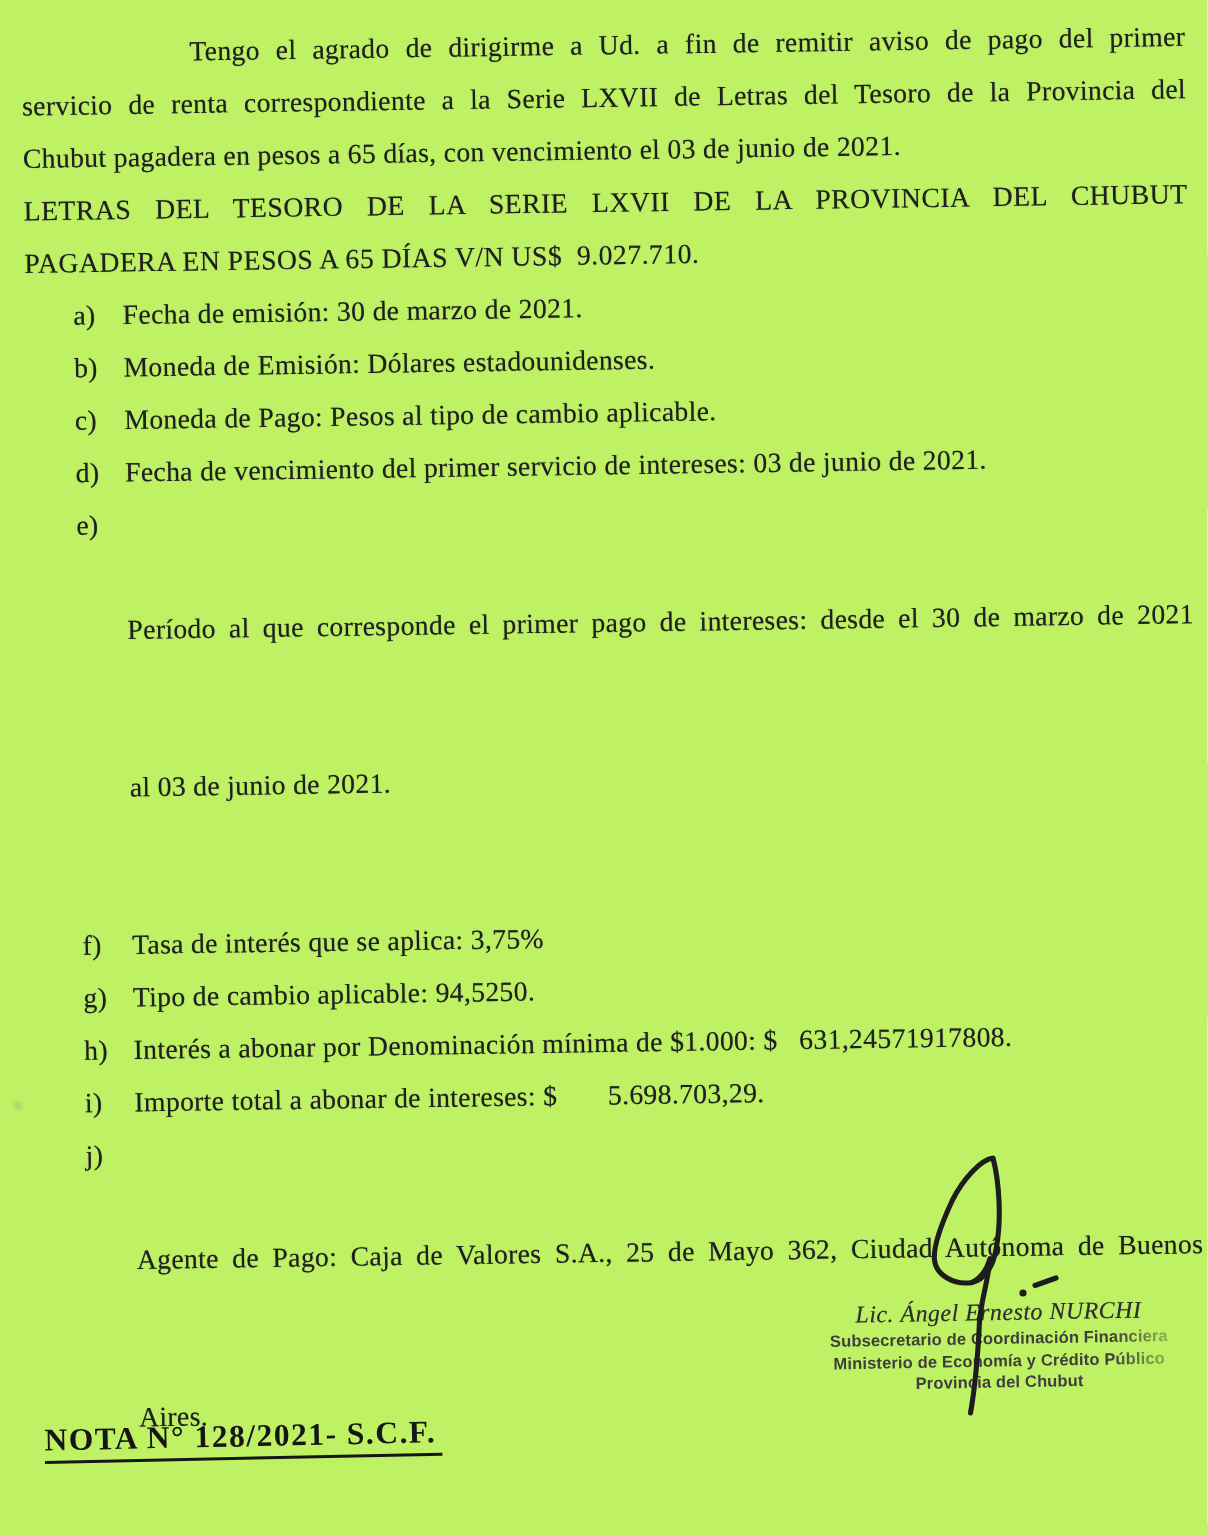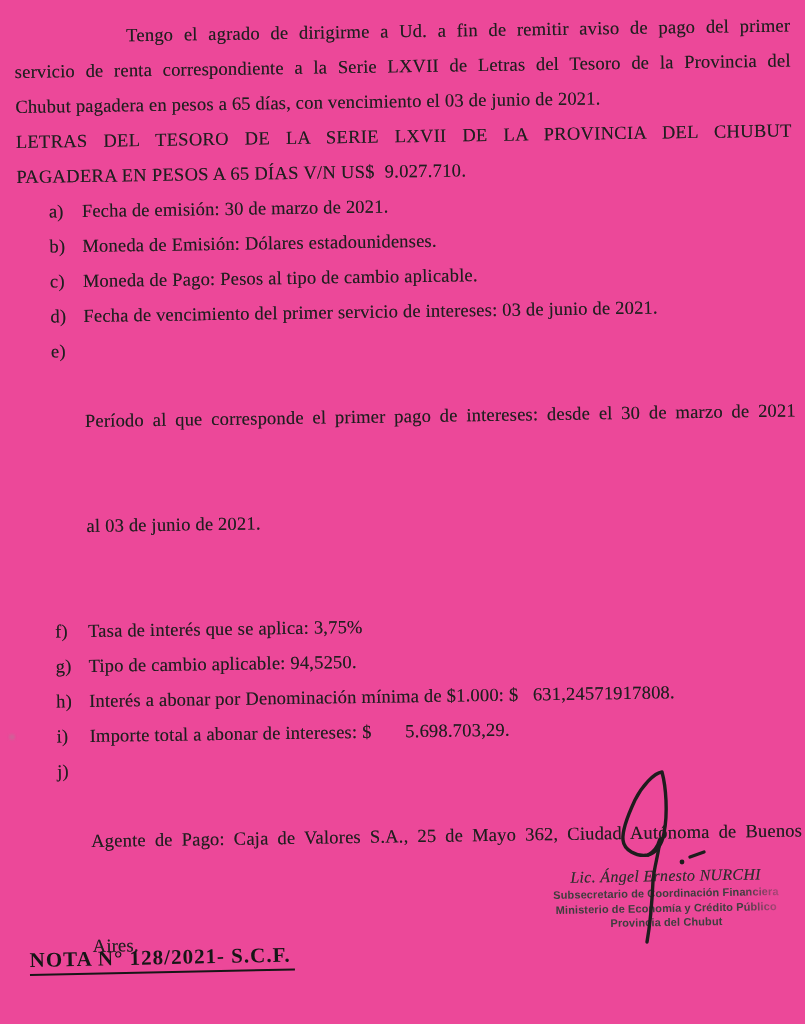--- a/index.html
+++ b/index.html
@@ -6,21 +6,21 @@
   body {
     width: 805px; height: 1024px;
     background: #ffffff;
     overflow: hidden;
     position: relative;
     font-family: "Liberation Serif", "DejaVu Serif", serif;
     color: #222222;
   }
   .sheet {
     position: absolute; inset: 0;
-    background: #ec4899;
+    background: #bef264;
   }
   
   .page-text {
     position: absolute; left: 0; top: 0;
     width: 805px;
     padding: 20px 15px 0 14px;
     box-sizing: border-box;
     font-size: 18.5px;
     line-height: 35px;
     letter-spacing: 0.2px;

